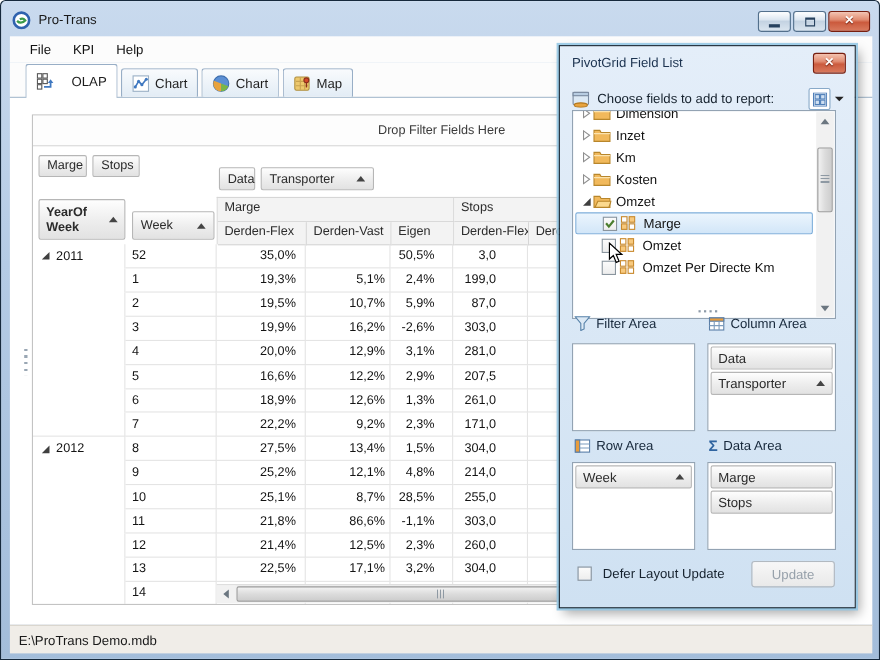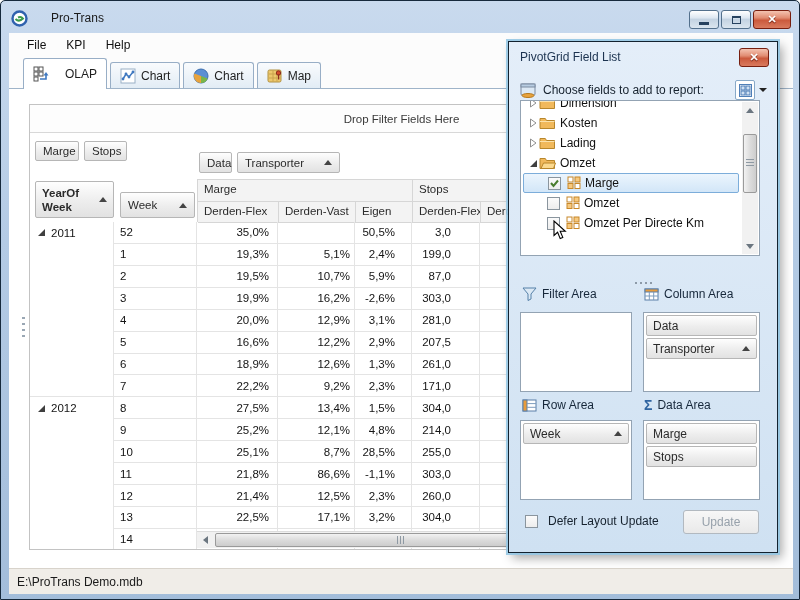--- a/index.html
+++ b/index.html
@@ -3,21 +3,21 @@
 <meta charset="utf-8">
 <style>
   html,body{margin:0;padding:0;}
   body{width:800px;height:600px;overflow:hidden;position:relative;
        font-family:"Liberation Sans",sans-serif;font-size:12px;color:#1e1e1e;background:#fff;}
   *{box-sizing:border-box;}
 
   
   .window{position:absolute;inset:0;background:linear-gradient(180deg,#c9daee 0%,#b4cbe5 40%,#a3bdda 100%);
           border:1px solid #16293c;border-radius:5px 5px 0 0;}
-  .titlebar{position:absolute;left:2px;top:2px;width:796px;height:30px;display:flex;align-items:center;gap:16px;}
+  .titlebar{position:absolute;left:2px;top:2px;width:796px;height:30px;display:flex;align-items:center;}
   .app-icon{margin-left:8px;width:17px;height:17px;}
   .title-text{margin-left:7px;color:#1a1a1a;}
   .winbtns{position:absolute;right:8px;top:7px;display:flex;gap:2px;}
   .wbtn{width:30px;height:19px;border:1px solid #53708c;border-radius:3px;
         background:linear-gradient(#ffffff,#dde7f1 40%,#c4d3e2 50%,#dae5ef);
         display:flex;align-items:center;justify-content:center;}
   .wbtn.close{width:38px;border:1px solid #771f10;
         background:linear-gradient(#f4c3b1,#e18d73 40%,#cb5a3d 55%,#d97a5e);}
   .glyph-min{width:10px;height:3px;background:#27425f;margin-top:8px;}
   .glyph-max{width:9px;height:8px;border:1px solid #27425f;border-top-width:2px;background:transparent;}
@@ -102,22 +102,22 @@
   .pclose{position:absolute;right:8px;top:6px;width:30px;height:19px;border:1px solid #771f10;border-radius:3px;
           background:linear-gradient(#f4c3b1,#e18d73 40%,#cb5a3d 55%,#d97a5e);
           display:flex;align-items:center;justify-content:center;}
   .choose-row{position:absolute;left:11px;top:38px;right:10px;height:20px;display:flex;align-items:center;text-align:center;}
   .choose-row .txt{margin-left:6px;color:#16222e;}
   .layout-btn{margin-left:auto;width:20px;height:20px;border:1px solid #88a9c8;border-radius:2px;background:#fff;
               display:flex;align-items:center;justify-content:center;}
   .layout-caret{width:0;height:0;border-left:4px solid transparent;border-right:4px solid transparent;
                 border-top:4px solid #222;margin-left:4px;}
 
-  .treebox{position:absolute;left:11px;top:58px;width:240px;height:156px;background:#fff;
-           border:1px solid #93a3b3;overflow:hidden;text-align:right;}
+  .treebox{position:absolute;left:11px;top:58px;width:240px;height:190px;background:#fff;
+           border:1px solid #93a3b3;overflow:hidden;}
   .treelist{position:absolute;left:2px;top:-8px;right:18px;}
   .tree-item{height:20px;display:flex;align-items:center;position:relative;padding-left:4px;}
   .tw{width:12px;display:flex;justify-content:center;}
   .tri-exp{width:0;height:0;border-left:7px solid transparent;border-bottom:7px solid #3f3f3f;}
   .tw-sp{width:20px;}
   .ficon,.micon{width:17px;height:14px;margin-right:4px;flex:0 0 auto;}
   .cb{width:13px;height:13px;border:1px solid #8a959e;background:linear-gradient(#fbfbfb,#ededed);
       margin-right:3px;display:flex;align-items:center;justify-content:center;}
   .tlabel{color:#111;white-space:nowrap;}
   .tree-item.sel{background:linear-gradient(#ecf5fd,#d2e6f8);border:1px solid #7cadda;border-radius:2px;
@@ -502,33 +502,45 @@
           <div class="tree-item">
             <div class="tw">
               <svg width="9" height="10" viewBox="0 0 9 10">
                 <path d="M1.5,1 L7,5 L1.5,9 Z" fill="#ffffff" stroke="#8f8f8f"></path>
               </svg>
             </div>
             <div class="ficon"><svg width="17" height="14" viewBox="0 0 17 14">
                 <path d="M1,3 L1,12.5 L15.5,12.5 L15.5,4.5 L7.5,4.5 L6.3,2.5 L1,2.5 Z" fill="#f1b95c" stroke="#b8862b"></path>
                 <path d="M1,5.5 L15.5,5.5" stroke="#fbe3ae"></path>
               </svg></div>
-            <span class="tlabel">Kosten</span>
+            <span class="tlabel">Inzet</span>
           </div>
           <div class="tree-item">
             <div class="tw">
               <svg width="9" height="10" viewBox="0 0 9 10">
                 <path d="M1.5,1 L7,5 L1.5,9 Z" fill="#ffffff" stroke="#8f8f8f"></path>
               </svg>
             </div>
             <div class="ficon"><svg width="17" height="14" viewBox="0 0 17 14">
                 <path d="M1,3 L1,12.5 L15.5,12.5 L15.5,4.5 L7.5,4.5 L6.3,2.5 L1,2.5 Z" fill="#f1b95c" stroke="#b8862b"></path>
                 <path d="M1,5.5 L15.5,5.5" stroke="#fbe3ae"></path>
               </svg></div>
-            <span class="tlabel">Lading</span>
+            <span class="tlabel">Km</span>
+          </div>
+          <div class="tree-item">
+            <div class="tw">
+              <svg width="9" height="10" viewBox="0 0 9 10">
+                <path d="M1.5,1 L7,5 L1.5,9 Z" fill="#ffffff" stroke="#8f8f8f"></path>
+              </svg>
+            </div>
+            <div class="ficon"><svg width="17" height="14" viewBox="0 0 17 14">
+                <path d="M1,3 L1,12.5 L15.5,12.5 L15.5,4.5 L7.5,4.5 L6.3,2.5 L1,2.5 Z" fill="#f1b95c" stroke="#b8862b"></path>
+                <path d="M1,5.5 L15.5,5.5" stroke="#fbe3ae"></path>
+              </svg></div>
+            <span class="tlabel">Kosten</span>
           </div>
           <div class="tree-item">
             <div class="tw">
               <div class="tri-exp"></div>
             </div>
             <div class="ficon"><svg width="17" height="14" viewBox="0 0 17 14">
                 <path d="M1,3 L1,12.5 L15.5,12.5 L15.5,4.5 L7.5,4.5 L6.3,2.5 L1,2.5 Z" fill="#f1b95c" stroke="#b8862b"></path>
                 <path d="M2,12.5 L4.5,7 L16.5,7 L14.5,12.5 Z" fill="#fbd98e" stroke="#b8862b"></path>
               </svg></div>
             <span class="tlabel">Omzet</span>

